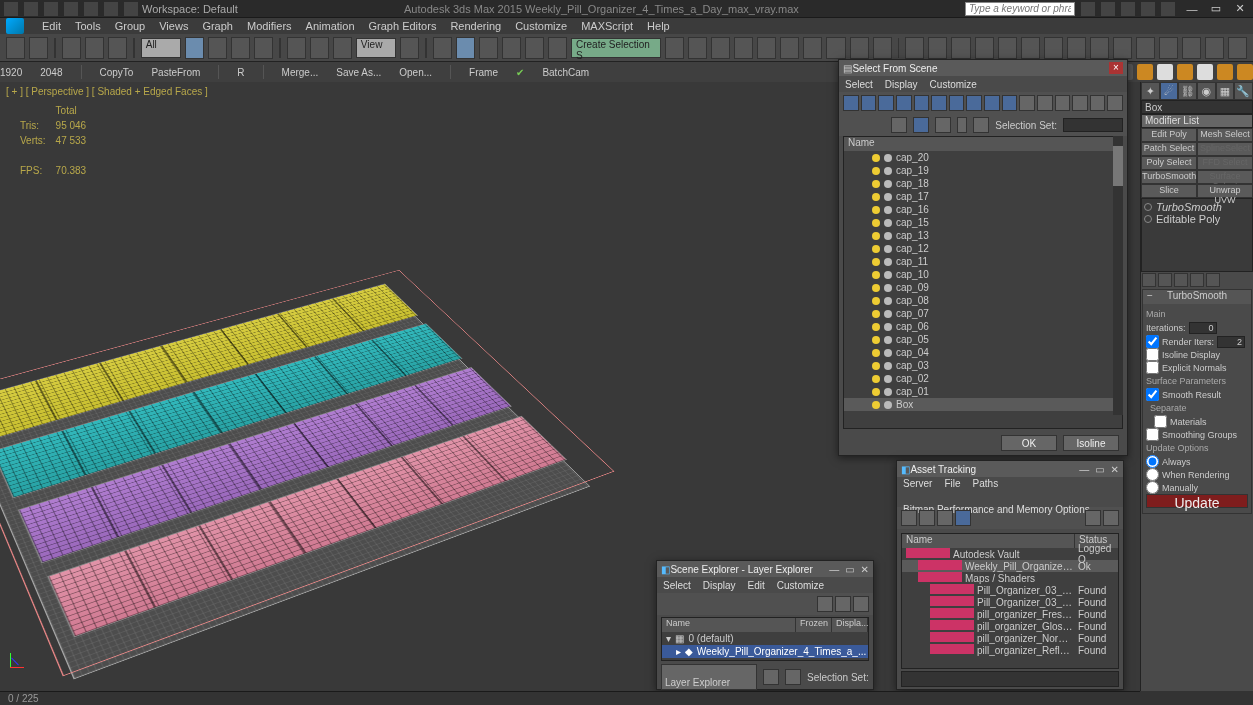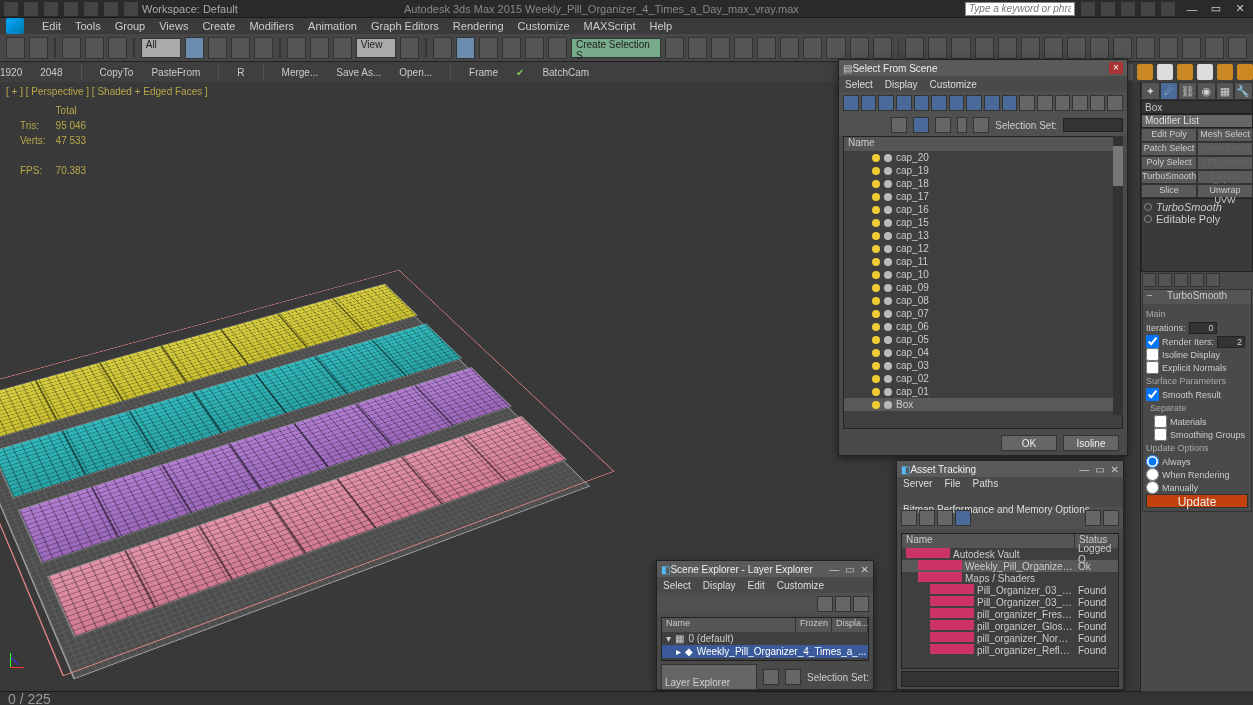--- a/index.html
+++ b/index.html
@@ -163,26 +163,26 @@
 .cmd-iconrow { height: 16px; display: flex; gap: 2px; padding: 1px;}
 .cmd-iconrow span { width: 14px; height: 14px; background: #555; border: 1px solid #333;}
 .rollout { border: 1px solid #333; margin: 1px;}
 .rollout-hdr { height: 14px; background: #555; text-align: center; font-size: 10px; position: relative;}
 .rollout-hdr::before { content: "−"; position: absolute; left: 4px;}
 .rollout-body { padding: 3px; font-size: 9px;}
 .rollout-body label { display: flex; align-items: center; gap: 3px; height: 13px;}
 .rollout-body .numrow { display: flex; align-items: center; height: 14px; gap: 3px;}
 .rollout-body .num { width: 28px; height: 12px; background: #333; border: 1px solid #222; text-align: right; padding: 0 2px;}
 .rollout-body .sub { color: #aaa; margin: 2px 0;}
-.rollout-body button { width: 100%; height: 14px; background: #c2410c; border: 1px solid #333; color: #eee; font-size: 12px;}
+.rollout-body button { width: 100%; height: 14px; background: #7f1d1d; border: 1px solid #333; color: #eee; font-size: 14px;}
 
 .slider-bar {
   position: absolute; bottom: 0; left: 0; right: 113px; height: 14px;
   background: #333; border-top: 1px solid #1a1a1a; display: flex; align-items: center;
-  padding: 0 8px; font-size: 14px; color: #999;
+  padding: 0 8px; font-size: 10px; color: #999;
 }
 </style>
 </head>
 <body>
 
 <div class="title-bar">
   <div class="qat">
     <span></span>
     <span></span>
     <span></span>
@@ -207,21 +207,21 @@
     <span>✕</span>
   </div>
 </div>
 
 <div class="menu-bar">
   <div class="logo"></div>
   <span>Edit</span>
   <span>Tools</span>
   <span>Group</span>
   <span>Views</span>
-  <span>Create</span>
+  <span>Graph</span>
   <span>Modifiers</span>
   <span>Animation</span>
   <span>Graph Editors</span>
   <span>Rendering</span>
   <span>Customize</span>
   <span>MAXScript</span>
   <span>Help</span>
 </div>
 
 <div class="main-toolbar">
@@ -703,21 +703,21 @@
       <div class="sub">Surface Parameters</div>
       <label>
           <input type="checkbox" checked="" style="">
           <span>Smooth Result</span>
         </label>
       <div class="sub" style="margin-left:4px">Separate</div>
       <label style="margin-left:8px">
           <input type="checkbox" style="">
           <span>Materials</span>
         </label>
-      <label style="margin-left:8px">
+      <label style="">
           <input type="checkbox" style="">
           <span>Smoothing Groups</span>
         </label>
       <div class="sub">Update Options</div>
       <label>
           <input type="radio" name="upd" checked="" style="">
           <span>Always</span>
         </label>
       <label>
           <input type="radio" name="upd" style="">

